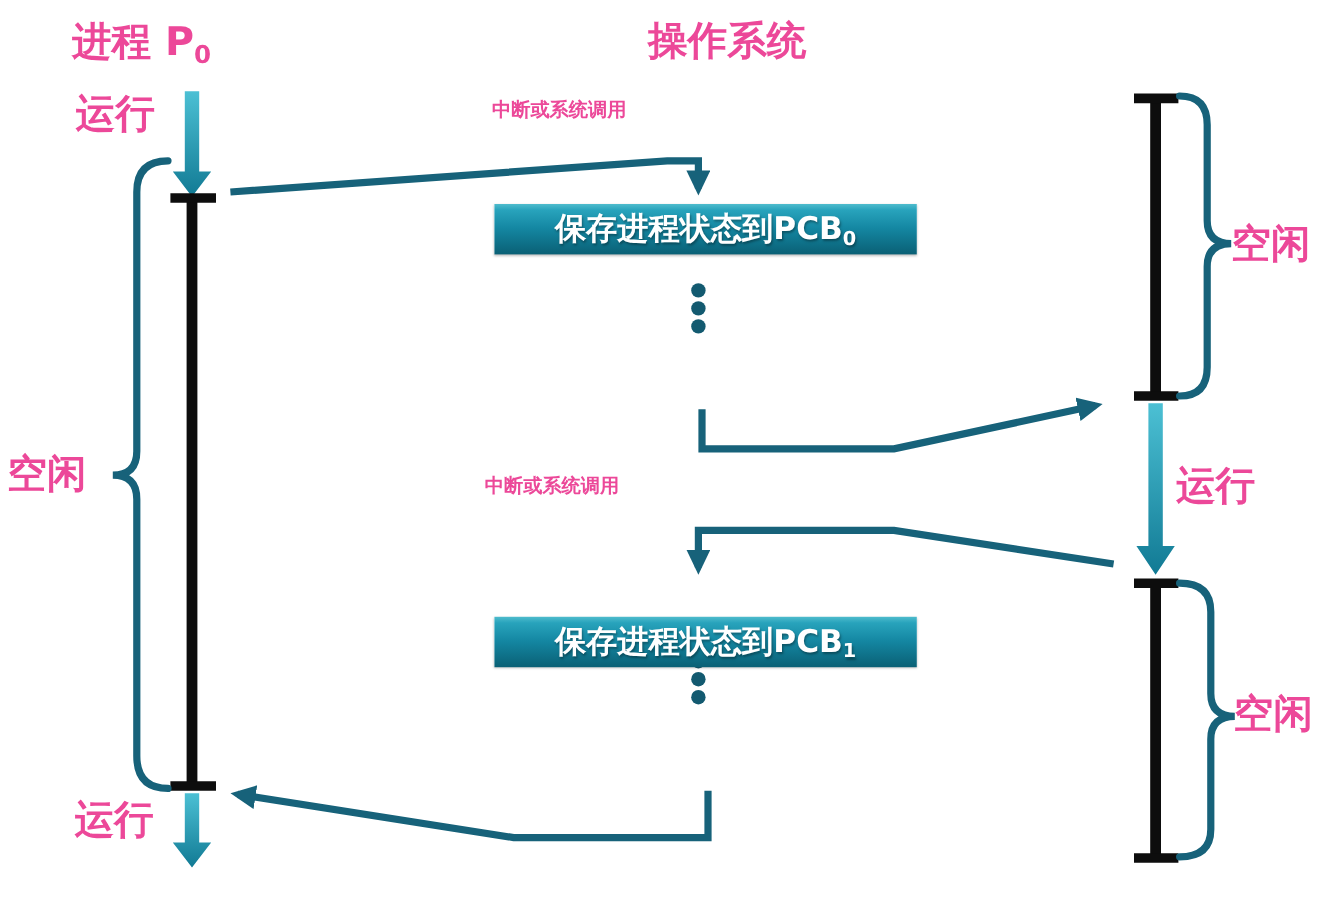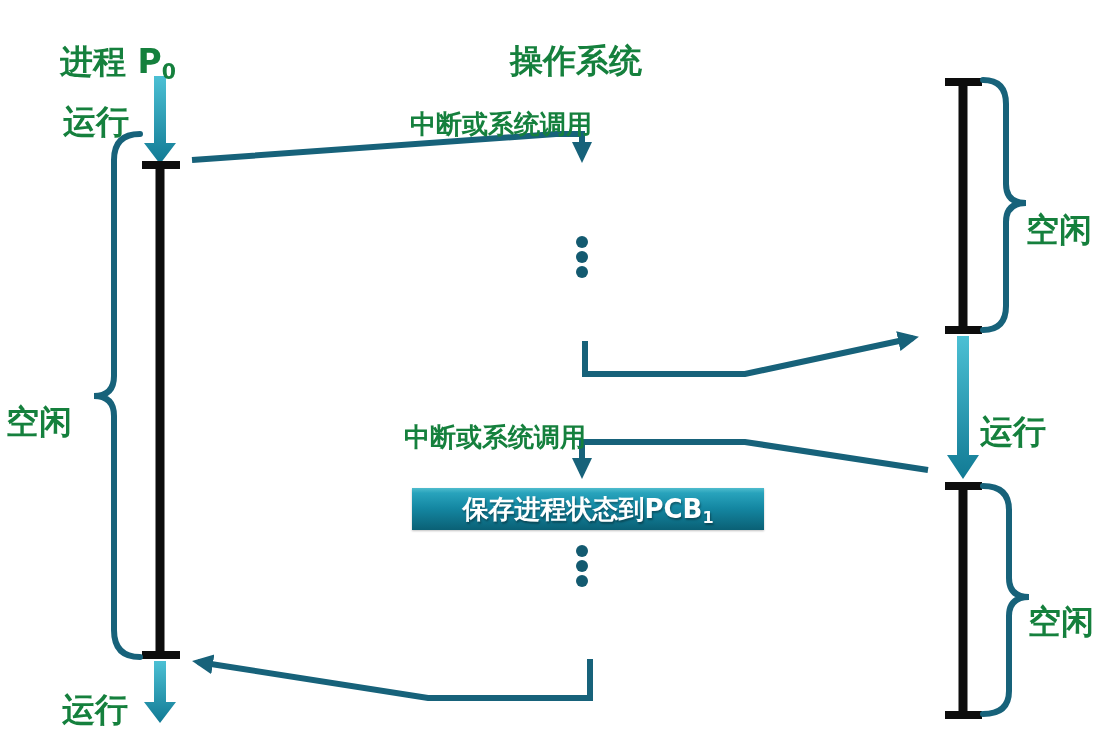--- a/index.html
+++ b/index.html
@@ -2,26 +2,25 @@
 <html><head>
 <meta charset="utf-8">
 <style>
   html,body{margin:0;padding:0;background:#fff;}
   #canvas{
     position:relative;width:1120px;height:754px;background:#ffffff;
     font-family:"DejaVu Sans","Liberation Sans",sans-serif;overflow:hidden;
   }
   #lines{position:absolute;left:0;top:0;width:1120px;height:754px;}
   .lbl{
-    position:absolute;font-weight:bold;color:#15803d;white-space:nowrap;
+    position:absolute;font-weight:bold;color:#ec4899;white-space:nowrap;
     line-height:1.15;
-    margin-top:27px;
   }
   .lbl.big{font-size:33px;}
-  .lbl.med{font-size:26px;}
+  .lbl.med{font-size:16px;}
   .centerx{transform:translateX(-50%);}
   .sub{font-size:0.62em;vertical-align:-0.30em;font-weight:bold;}
   .box{
     position:absolute;width:352px;height:42px;line-height:42px;text-align:center;
     color:#ffffff;font-weight:bold;font-size:26px;white-space:nowrap;
     background:linear-gradient(180deg,#4fbccd 0%,#28a3bc 12%,#1487a2 48%,#0a6075 100%);
     text-shadow:1px 2px 2px rgba(0,0,0,0.35);
     box-shadow:0 1px 2px rgba(0,0,0,0.25);
   }
 </style>
@@ -88,35 +87,36 @@
       <circle cx="582" cy="551" r="6"></circle>
         <circle cx="582" cy="566" r="6"></circle>
         <circle cx="582" cy="581" r="6"></circle>
     </g>
   </svg>
 
   <div class="lbl big" style="left:60px;top:16px"><span>进程 P</span><span class="sub">0</span></div>
 
   <div class="lbl big" style="left:63px;top:76px">运行</div>
 
-  <div class="lbl big centerx" style="left:576px;top:15px">操作系统</div>
+  <div class="lbl big centerx" style="left:606px;top:15px">操作系统</div>
 
 
   <div class="lbl med" style="left:410px;top:83px">中断或系统调用</div>
 
   <div class="lbl big" style="left:6px;top:376px">空闲</div>
 
   <div class="lbl big" style="left:1026px;top:184px">空闲</div>
 
   <div class="lbl big" style="left:980px;top:386px">运行</div>
 
   <div class="lbl med" style="left:404px;top:396px">中断或系统调用</div>
 
   <div class="lbl big" style="left:1028px;top:576px">空闲</div>
 
   <div class="lbl big" style="left:62px;top:664px">运行</div>
 
+  <div class="box" style="left:412px;top:170px"><span>保存进程状态到PCB</span><span class="sub">0</span><span></span></div>
 
 
-  <div class="box" style="left:412px;top:488px"><span>保存进程状态到PCB</span><span class="sub">1</span><span></span></div>
+  <div class="box" style="left:412px;top:514px"><span>保存进程状态到PCB</span><span class="sub">1</span><span></span></div>
 
 
 </div>
 
 </body></html>

